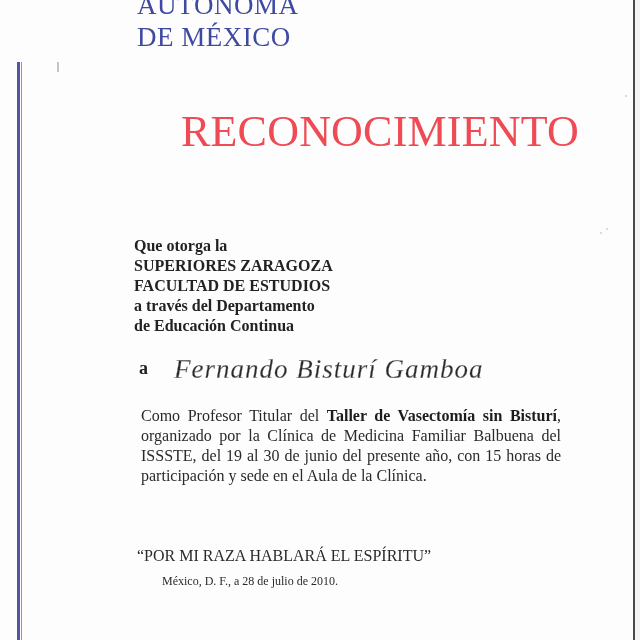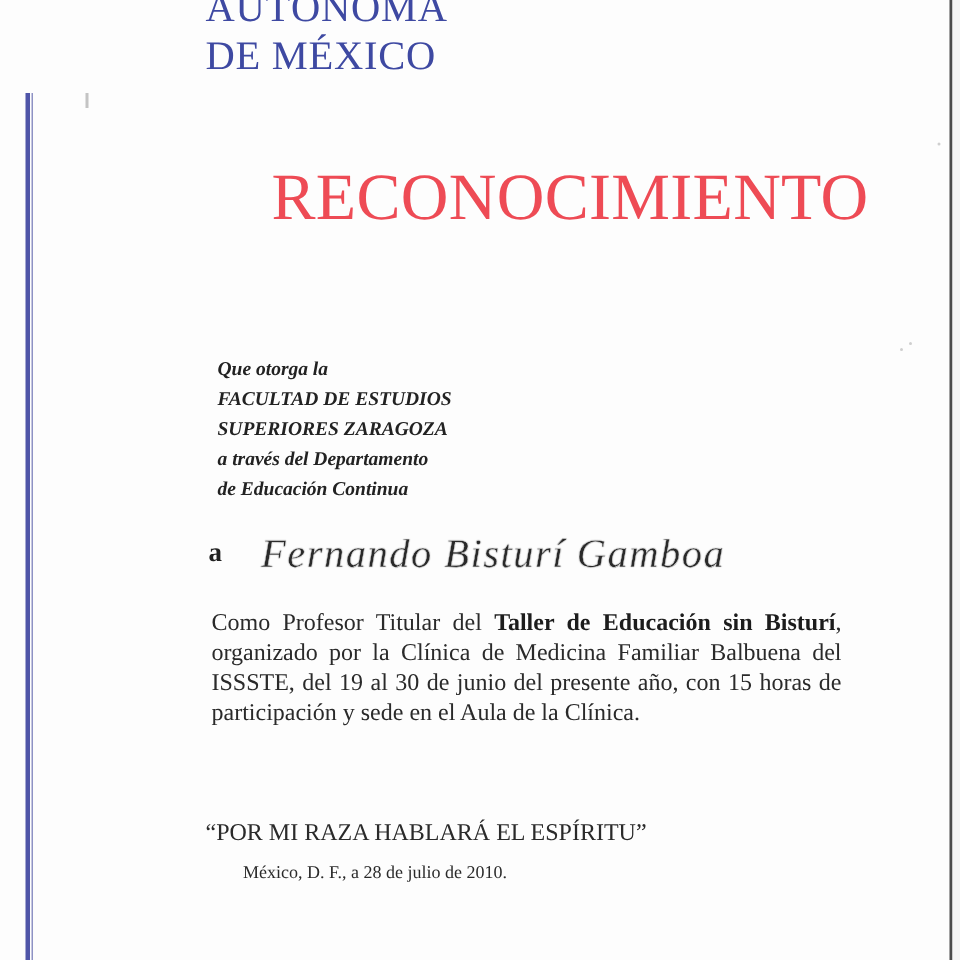--- a/index.html
+++ b/index.html
@@ -24,22 +24,22 @@
     .uni-1 { top: -8px; }
     .uni-2 { top: 24px; }
 
     .title {
       position: absolute; left: 133px; top: 110px;
       font-family: "Liberation Serif", serif;
       color: #ee4b55; font-size: 44px; letter-spacing: 0.2px; line-height: 1; margin-left: 48px;
     }
 
     .grantor {
-      position: absolute; left: 145px; top: 236px;
-      font-weight: bold; font-size: 13px; line-height: 20px; color: #222; font-style: italic;
+      position: absolute; left: 134px; top: 236px;
+      font-weight: bold; font-size: 16px; line-height: 20px; color: #222;
     }
     .grantor div { white-space: nowrap; }
 
     .to-label {
       position: absolute; left: 139px; top: 358px;
       font-weight: bold; font-size: 18px; color: #222;
     }
     .recipient {
       position: absolute; left: 174px; top: 354px;
       font-family: "Liberation Serif", serif; font-style: italic;
@@ -74,30 +74,30 @@
   <div class="right-edge"></div>
   <div class="right-edge-shadow"></div>
 
   <div class="uni-line uni-1">AUTÓNOMA</div>
   <div class="uni-line uni-2">DE MÉXICO</div>
 
   <div class="title">RECONOCIMIENTO</div>
 
   <div class="grantor">
     <div>Que otorga la</div>
+    <div>SUPERIORES ZARAGOZA</div>
     <div>FACULTAD DE ESTUDIOS</div>
-    <div>SUPERIORES ZARAGOZA</div>
     <div>a través del Departamento</div>
     <div>de Educación Continua</div>
   </div>
 
   <div class="to-label">a</div>
   <div class="recipient">Fernando Bisturí Gamboa</div>
 
-  <div class="body-text"><span>Como Profesor Titular del </span><b>Taller de Educación sin Bisturí</b><span>, organizado por la Clínica de Medicina Familiar Balbuena del ISSSTE, del 19 al 30 de junio del presente año, con 15 horas de participación y sede en el Aula de la Clínica.</span></div>
+  <div class="body-text"><span>Como Profesor Titular del </span><b>Taller de Vasectomía sin Bisturí</b><span>, organizado por la Clínica de Medicina Familiar Balbuena del ISSSTE, del 19 al 30 de junio del presente año, con 15 horas de participación y sede en el Aula de la Clínica.</span></div>
 
   <div class="motto">“POR MI RAZA HABLARÁ EL ESPÍRITU”</div>
   <div class="place-date">México, D. F., a 28 de julio de 2010.</div>
 
   <div class="specks" style="left:600px;top:232px;"></div>
   <div class="specks" style="left:606px;top:228px;"></div>
   <div class="specks" style="left:625px;top:95px;"></div>
 </div>
 
 </body></html>

